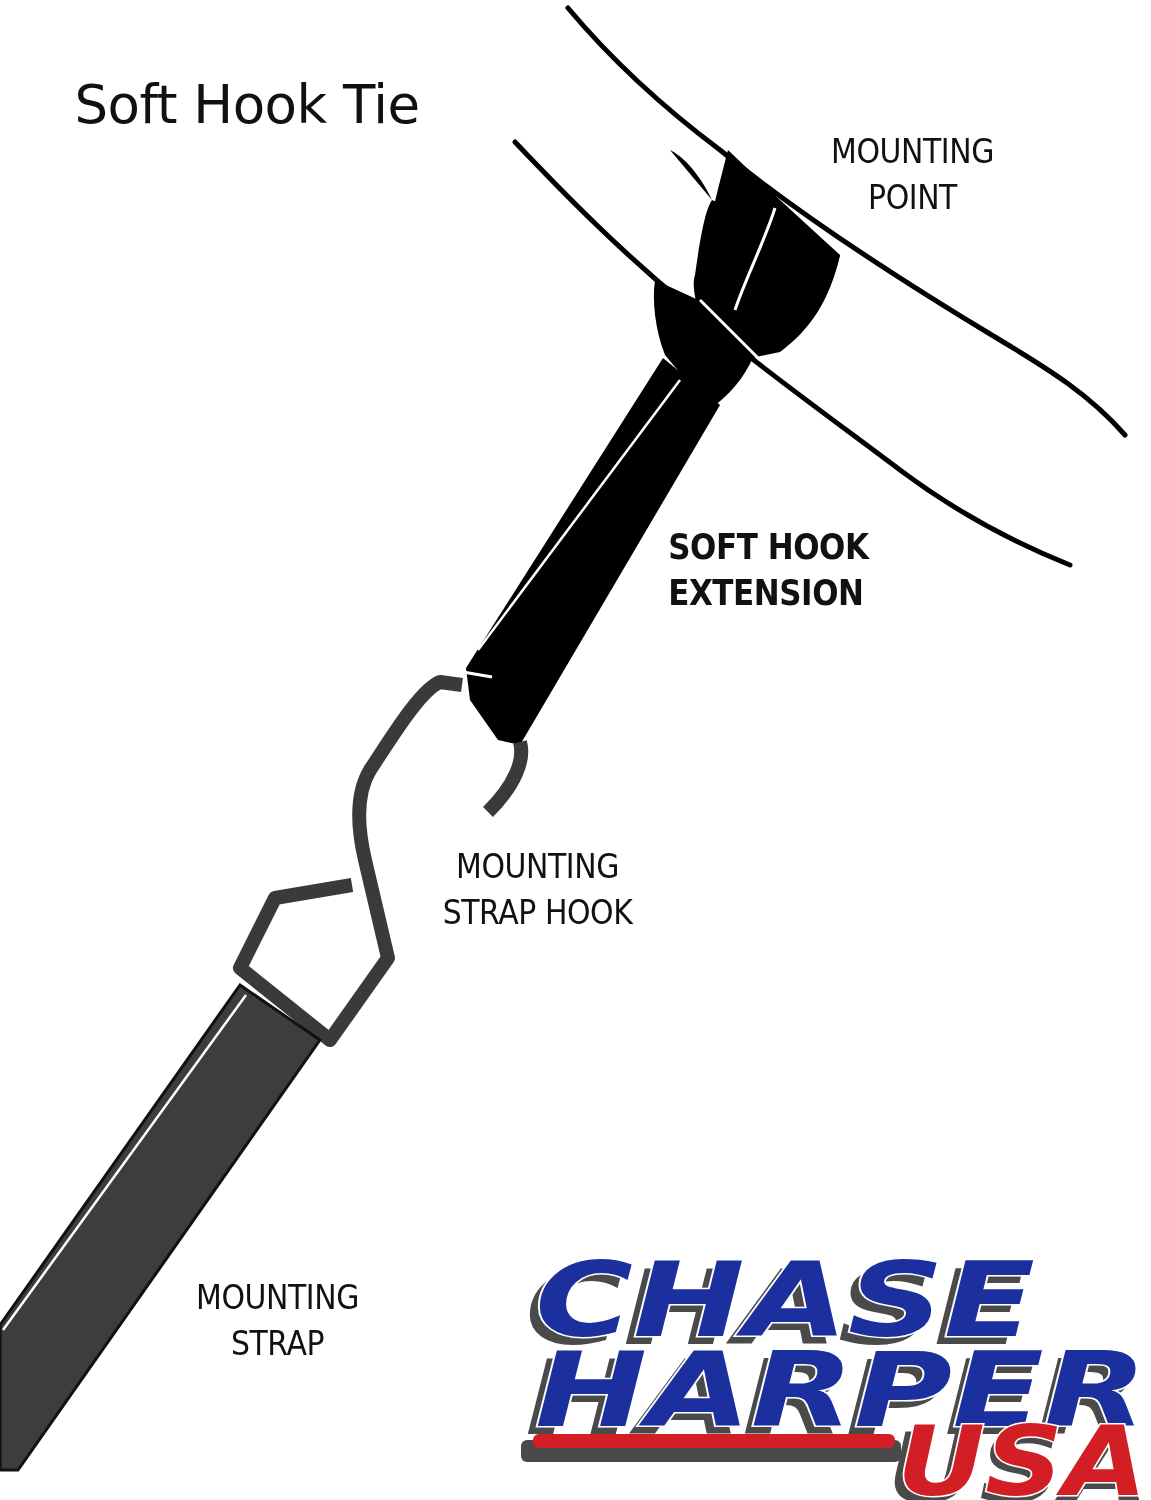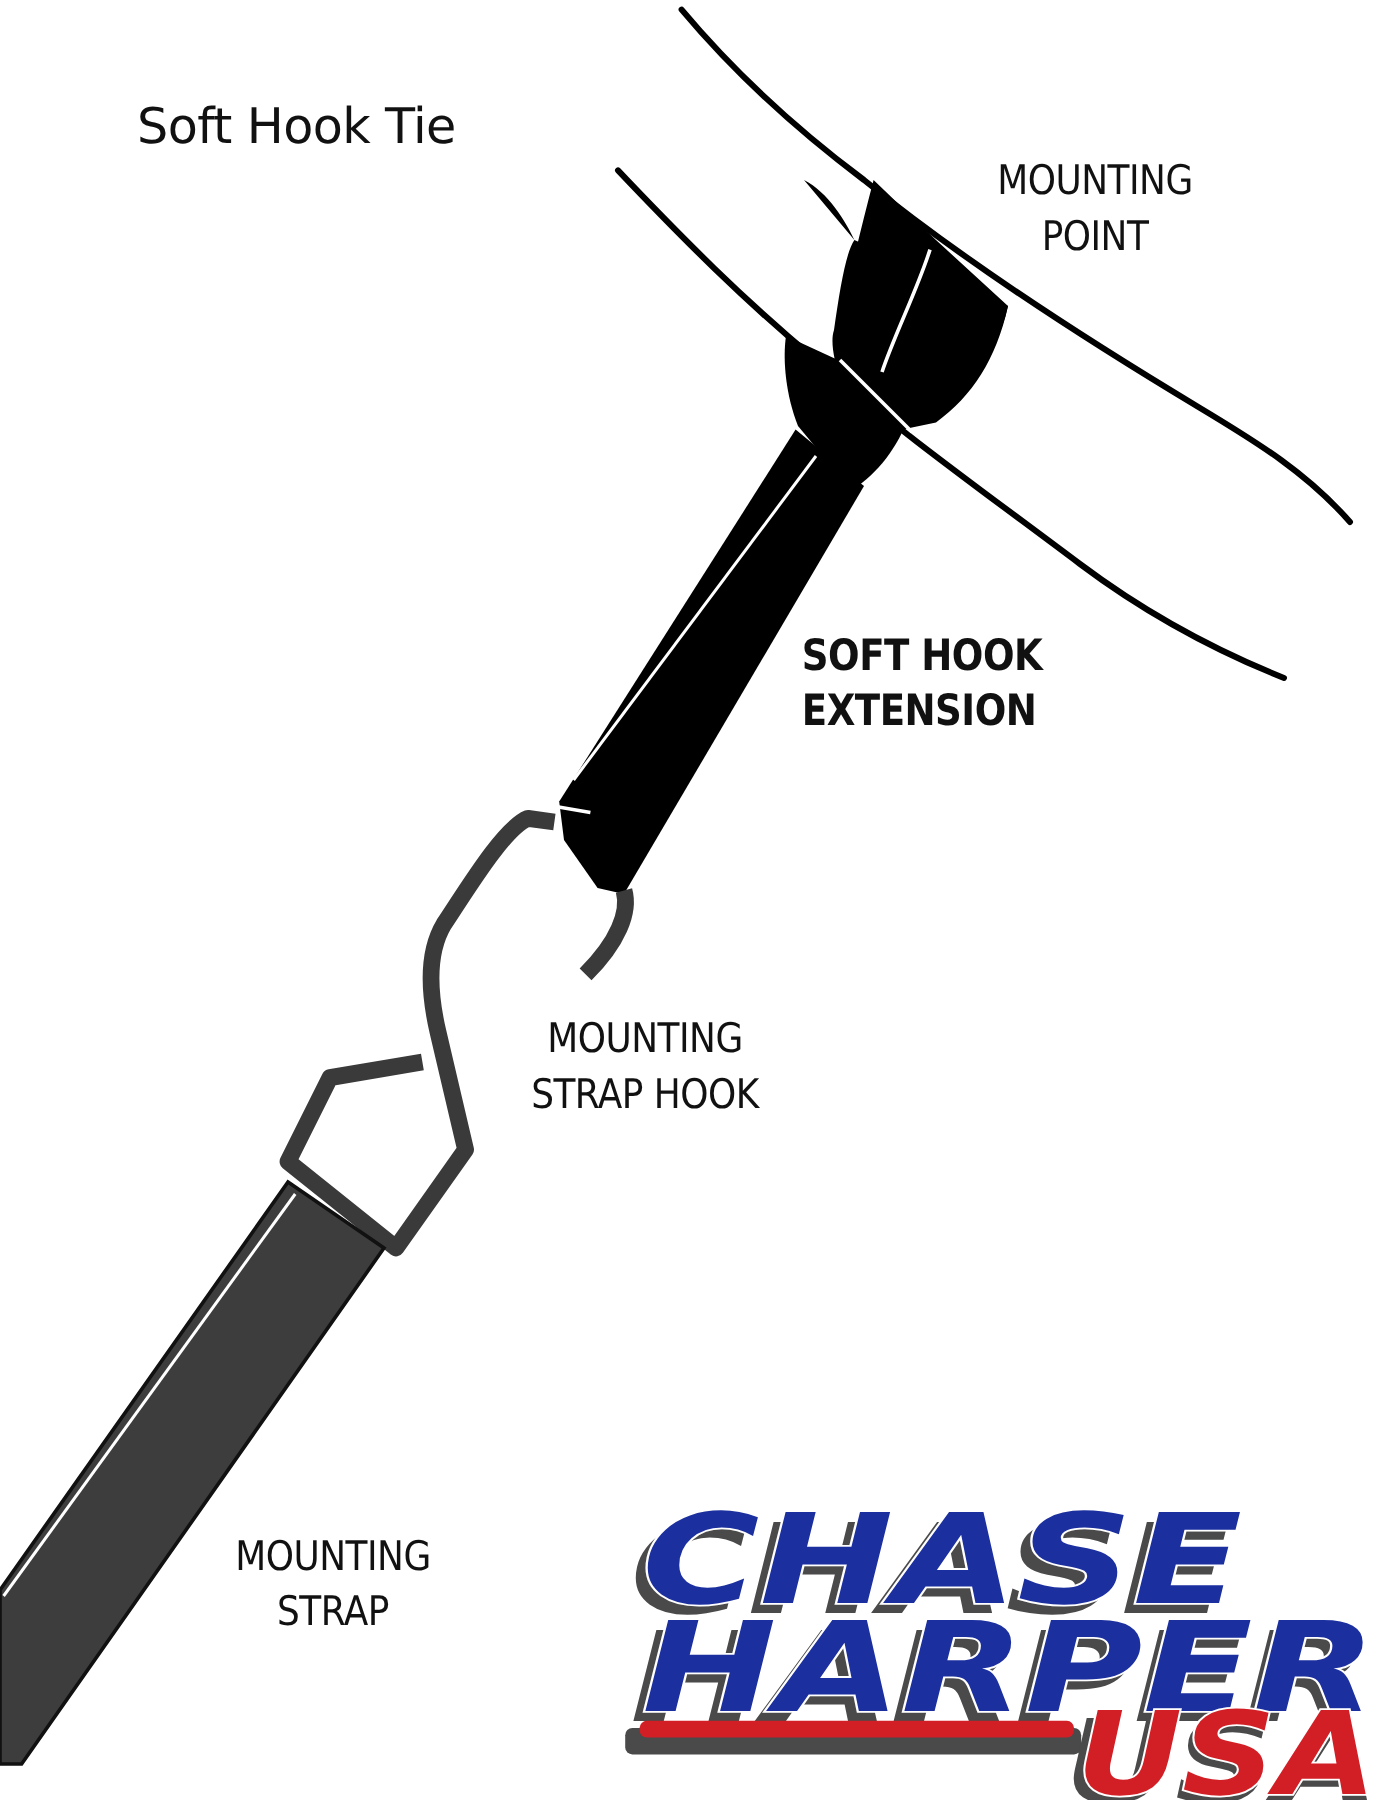--- a/index.html
+++ b/index.html
@@ -1,17 +1,17 @@
 <!DOCTYPE html>
 <html><head>
 <meta charset="utf-8">
 <style>
   html, body { margin: 0; padding: 0; background: #ffffff; }
   body { width: 1151px; height: 1500px; position: relative; overflow: hidden; font-family: "DejaVu Sans", sans-serif; }
-  .title { position: absolute; left: 0; top: 68px; width: 494px; text-align: center; font-size: 41px; line-height: 74px; color: #111; font-family: "DejaVu Sans", sans-serif; letter-spacing: -0.5px; }
+  .title { position: absolute; left: 0; top: 68px; width: 494px; text-align: center; font-size: 53px; line-height: 74px; color: #111; font-family: "DejaVu Sans", sans-serif; letter-spacing: -0.5px; }
   .label { position: absolute; text-align: center; font-size: 34px; line-height: 46px; color: #111; font-family: "DejaVu Sans", sans-serif; letter-spacing: -0.5px; transform: scaleX(0.88); transform-origin: center; }
   .label.bold { font-weight: bold; font-size: 36px; transform: scaleX(0.86); }
   svg.diagram { position: absolute; left: 0; top: 0; }
   .logo { position: absolute; left: 515px; top: 1250px; width: 636px; height: 250px; font-style: italic; }
 </style>
 </head>
 <body>
 
 <svg class="diagram" width="1151" height="1500" viewBox="0 0 1151 1500">
 

